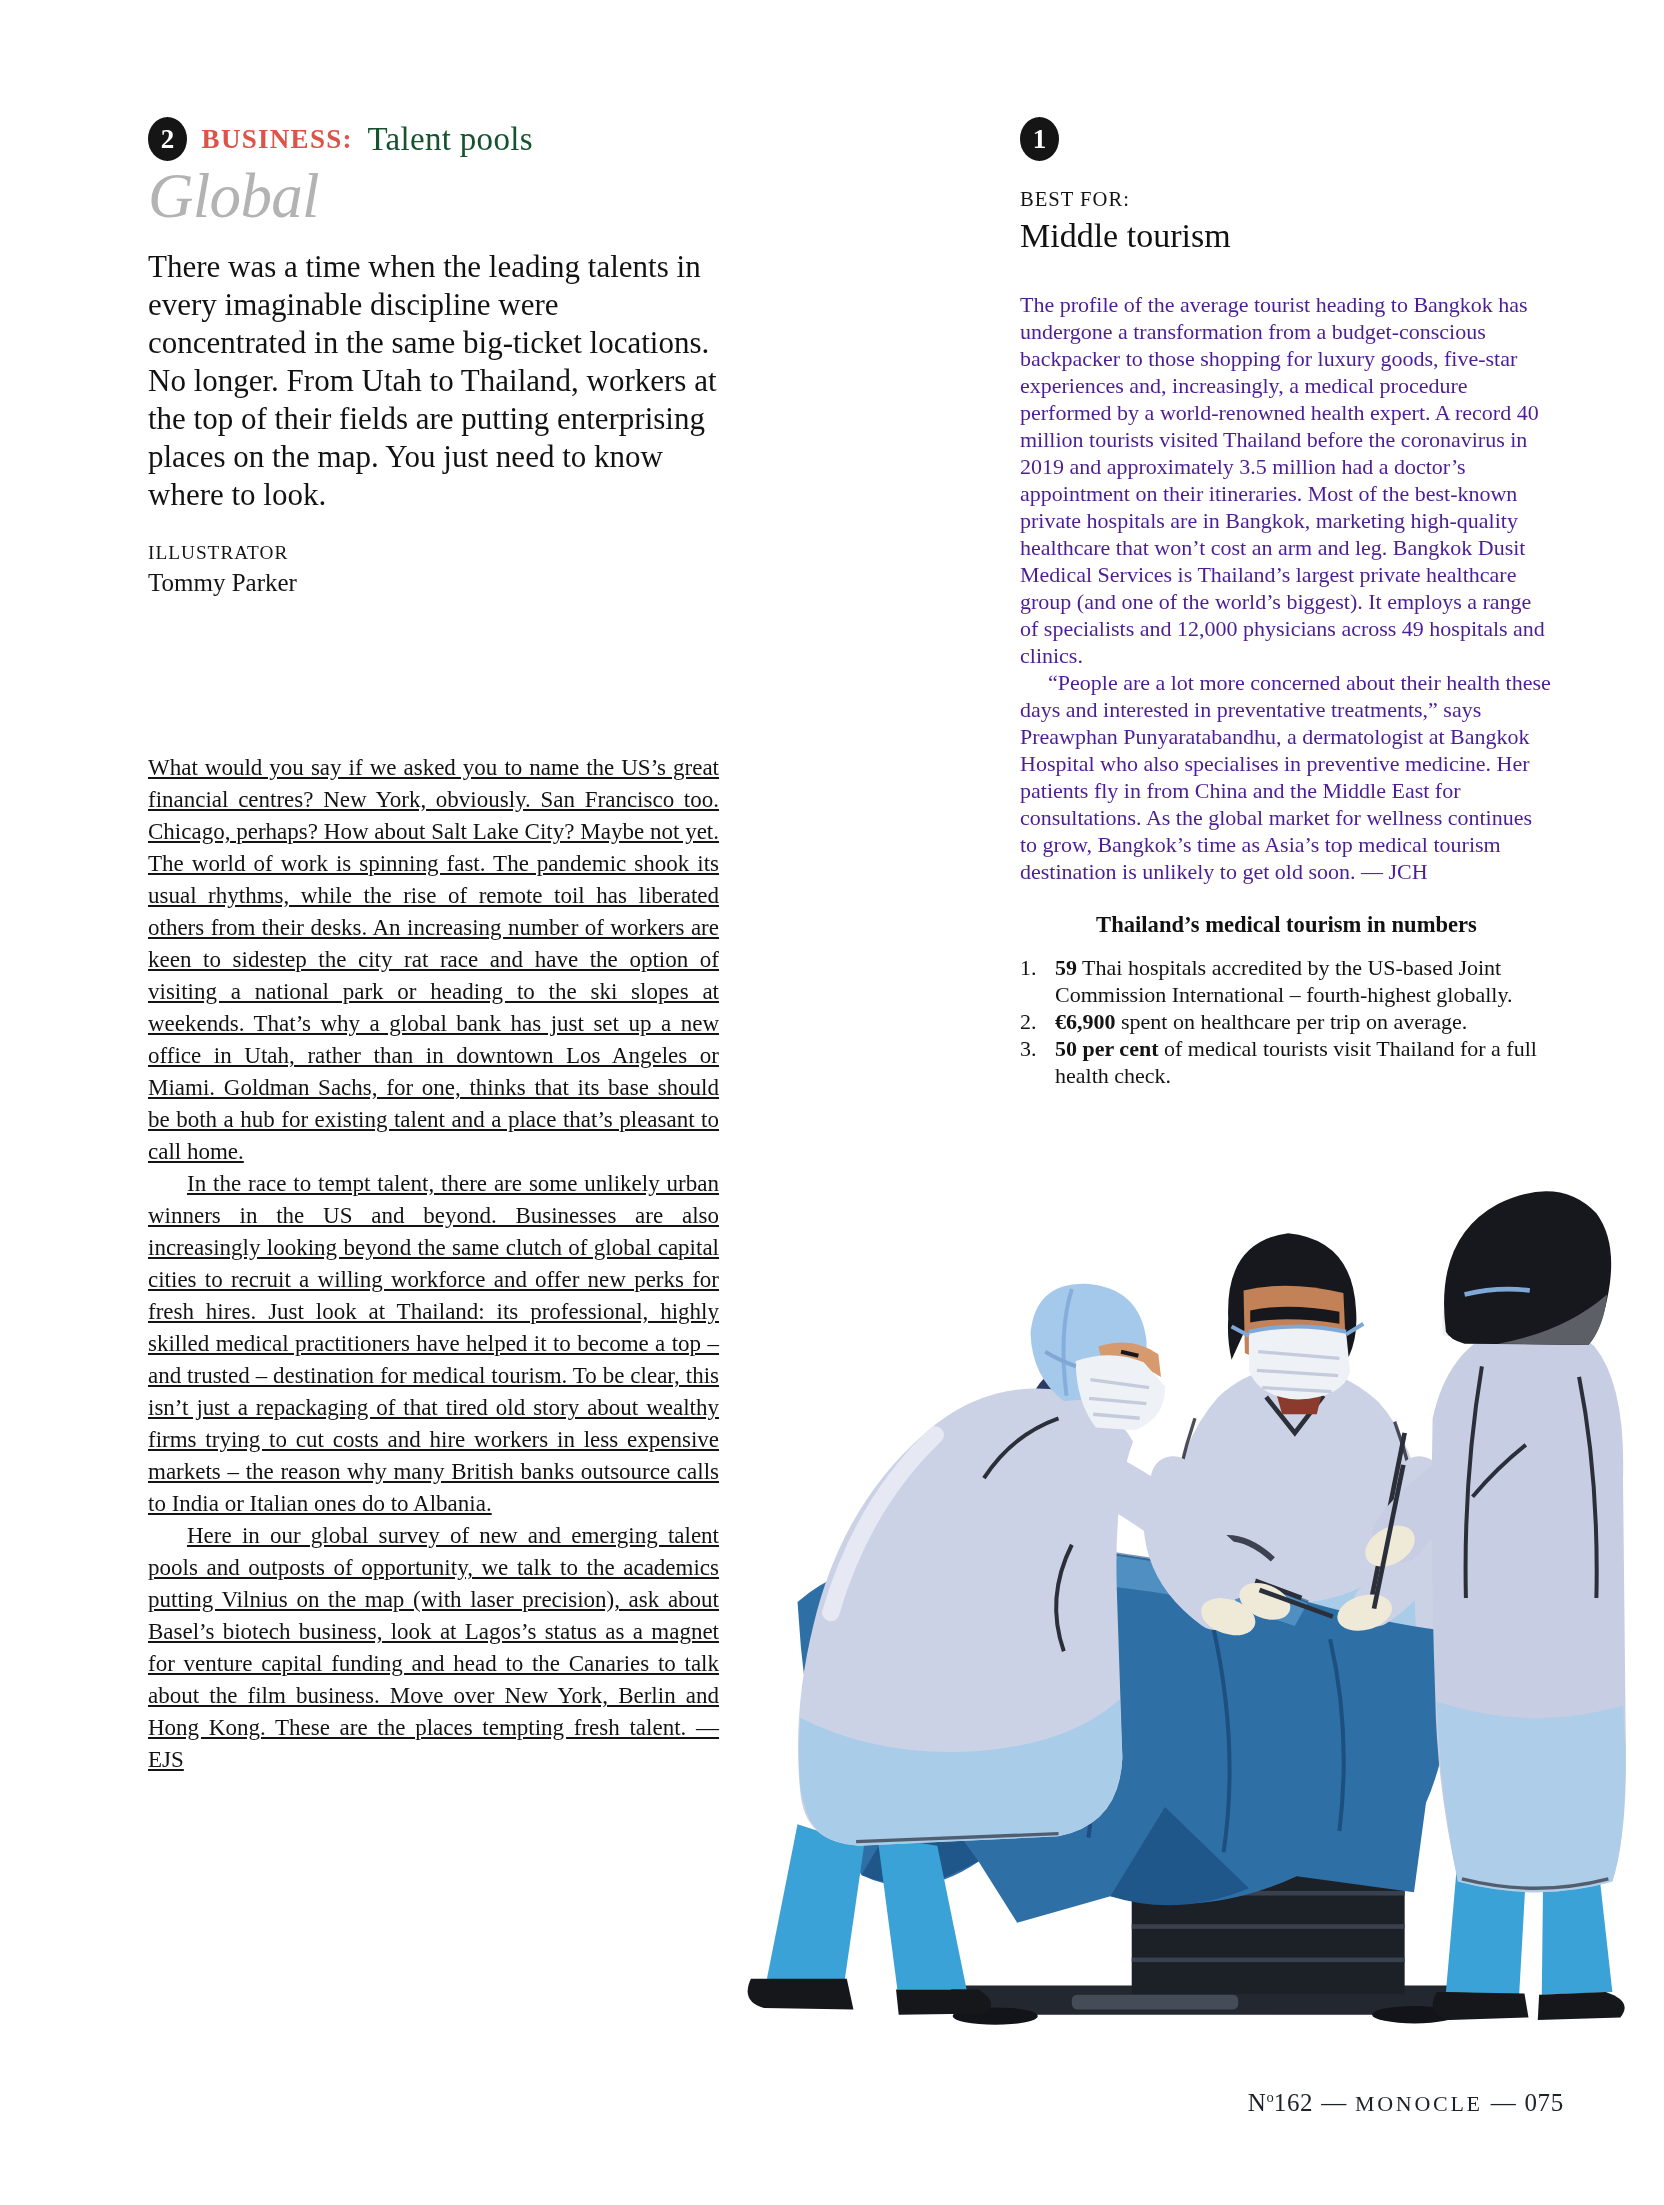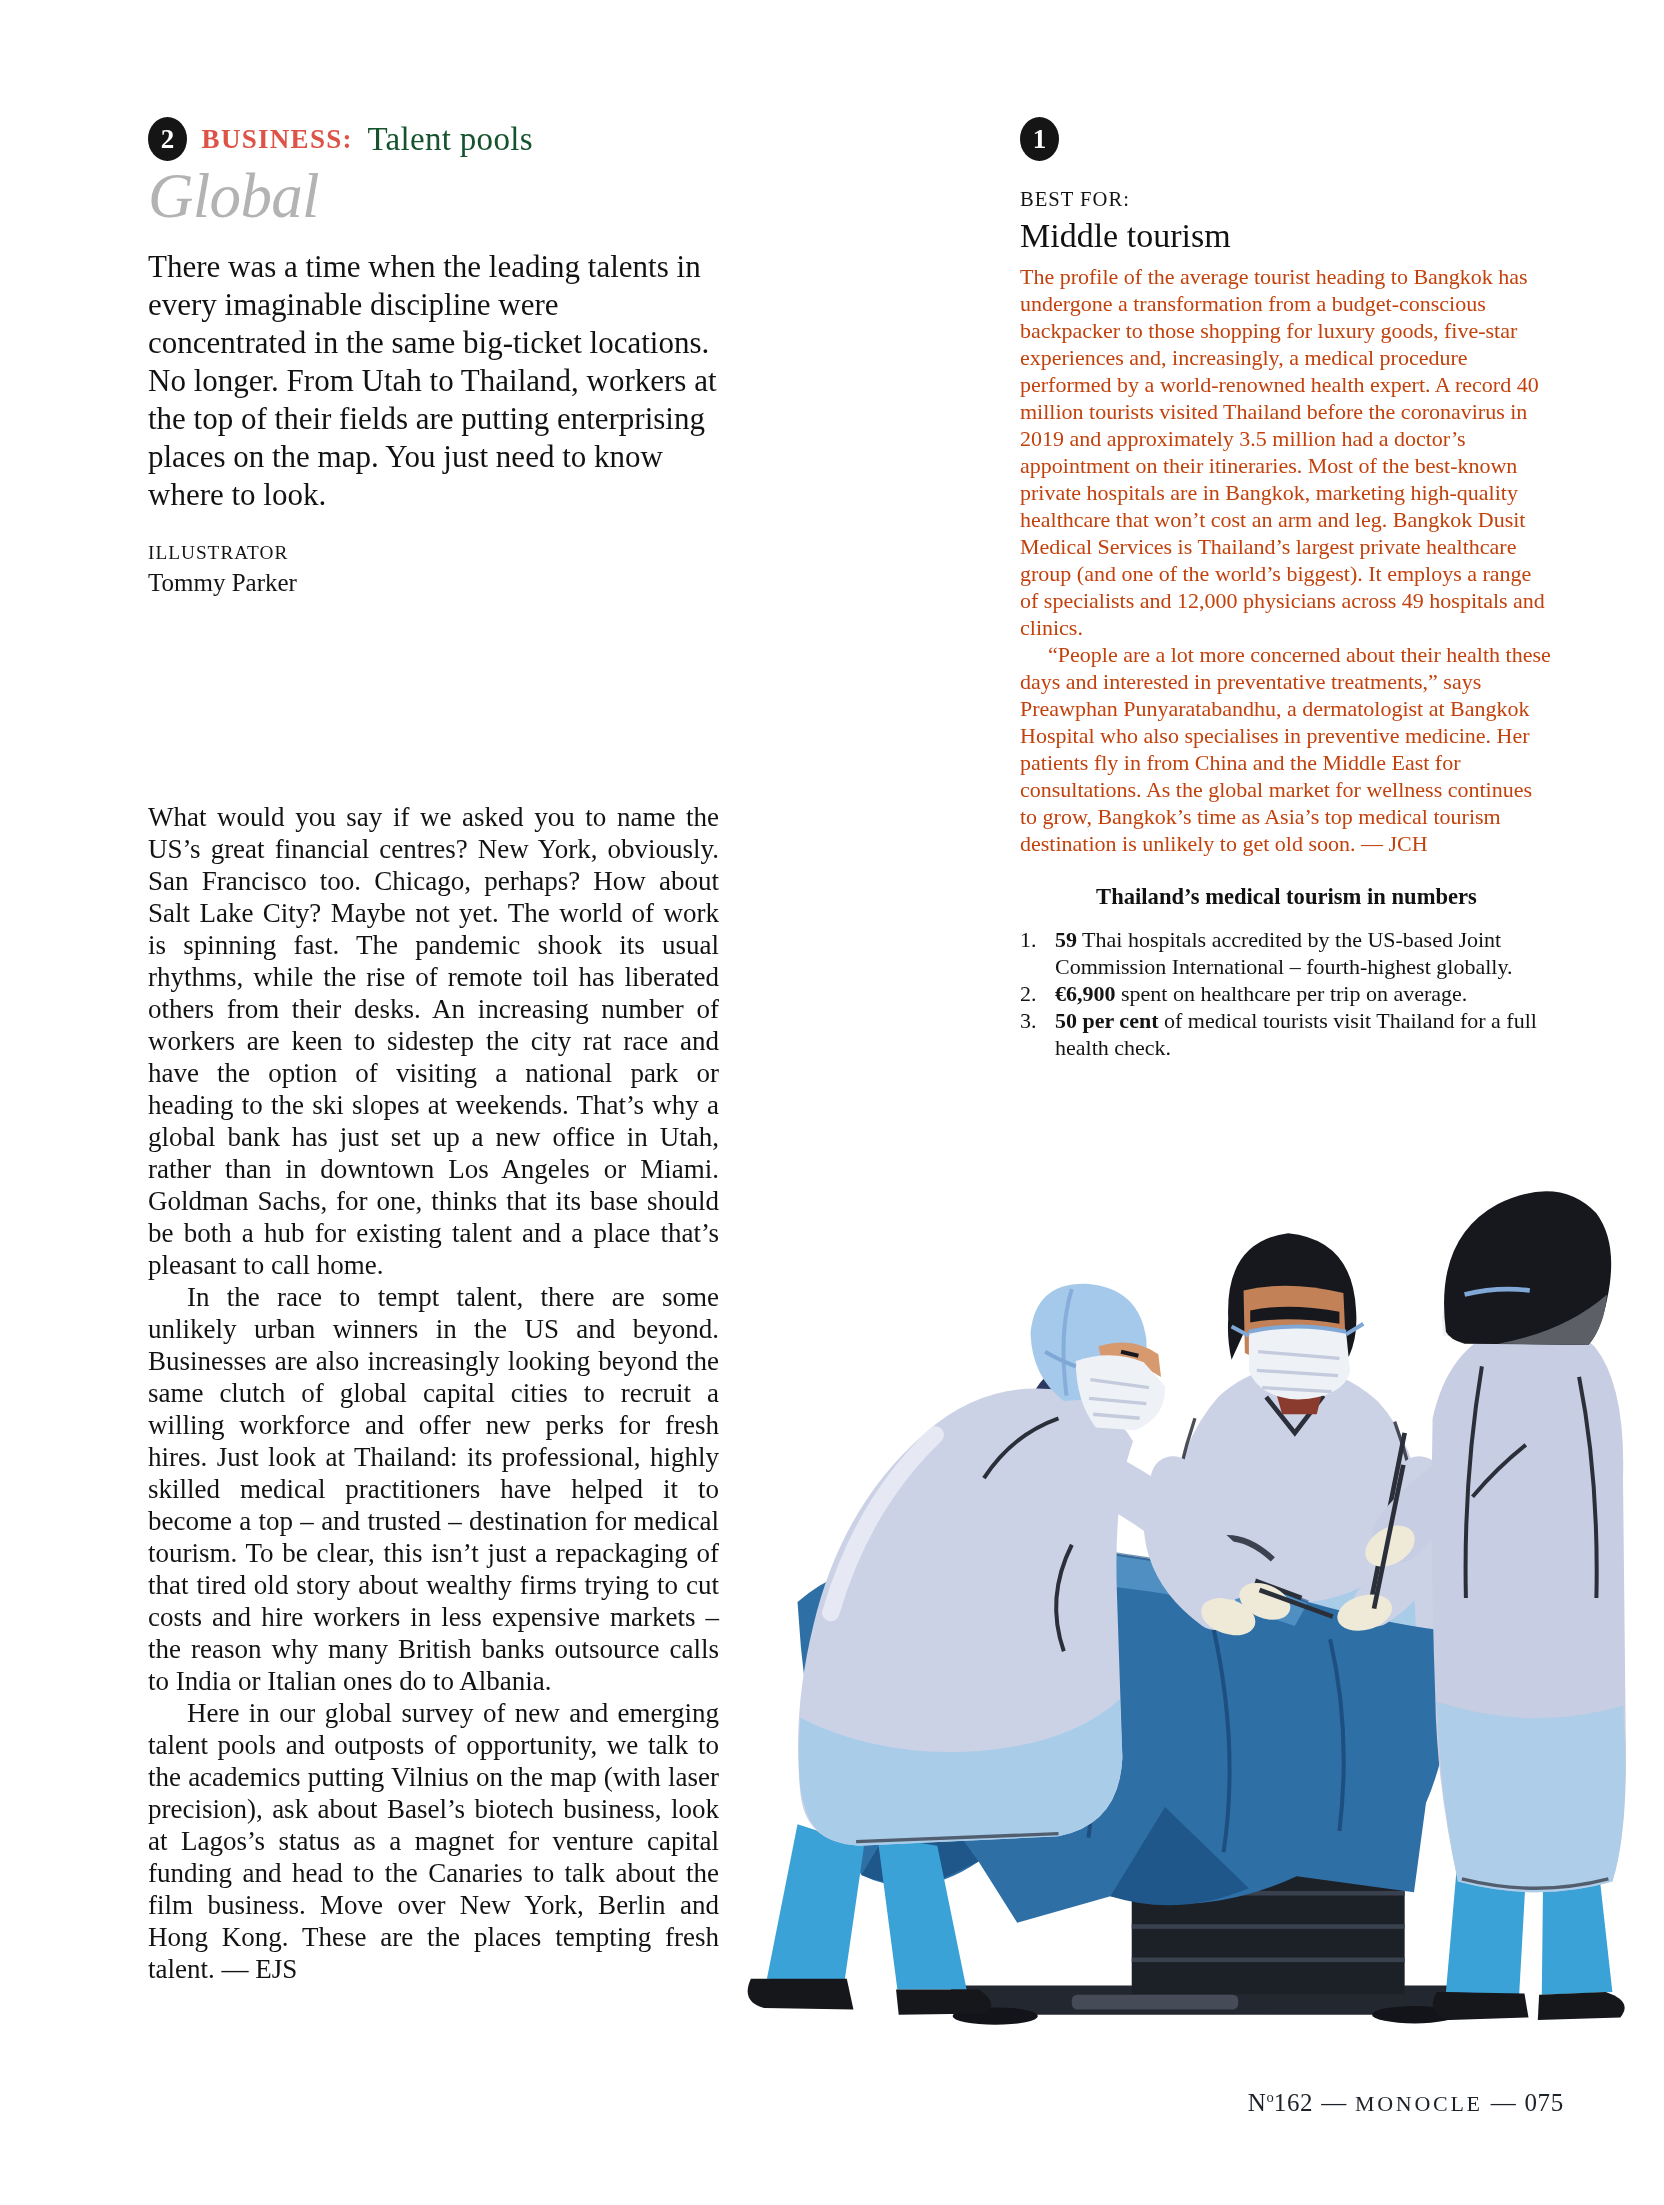--- a/index.html
+++ b/index.html
@@ -19,30 +19,30 @@
   .kicker{display:flex;align-items:center;gap:14.6px;}
   .kicker-label{color:#dd5347;font-weight:700;font-size:27px;letter-spacing:1.3px;}
   .kicker-title{color:#14532d;font-size:33px;letter-spacing:0.3px;}
   .title{margin:16px 0 0 0;font-size:73px;font-weight:400;line-height:0.95;color:#111;letter-spacing:-0.7px;}
   .subtitle{margin-top:4px;font-size:63px;font-style:italic;color:#b3b3b3;line-height:1;letter-spacing:-0.7px;}
   .intro{margin:20px 0 0 0;font-size:31px;line-height:38px;color:#121212;}
   .credit{margin-top:27px;}
   .credit-label{font-size:19.3px;letter-spacing:1px;color:#141414;margin-top:28px;}
   .credit-name{font-size:25px;margin-top:5.3px;color:#141414;}
   
-  .left-body{position:absolute;left:148px;top:801px;width:571px;
-    font-size:27px;line-height:32px;text-align:justify;color:#131313;}
+  .left-body{position:absolute;left:148px;top:752px;width:571px;
+    font-size:23px;line-height:32px;text-align:justify;color:#131313;text-decoration:underline;}
   .left-body p{margin:0;}
   .left-body p.ind{text-indent:39px;}
   
   .right-col{position:absolute;left:1020px;top:117px;width:533px;}
   .bestfor-label{margin-top:27px;font-size:20.6px;letter-spacing:1px;color:#141414;}
   .bestfor-title{margin-top:6.7px;font-size:34px;color:#111;line-height:1.05;}
   .bestfor-loc{margin-top:2.7px;font-size:34px;font-style:italic;color:#111;line-height:1.05;}
-  .right-body{margin-top:10px;font-size:22px;line-height:27px;color:#c2410c;}
+  .right-body{margin-top:38px;font-size:22px;line-height:27px;color:#4c1d95;}
   .right-body p{margin:0;}
   .right-body p.ind{text-indent:28px;}
   .numbers-head{margin:27px 0 0 0;font-size:22.6px;font-weight:700;text-align:center;color:#111;}
   .numbers{margin-top:16px;}
   .num-item{display:grid;grid-template-columns:35px 1fr;font-size:22px;line-height:27px;color:#131313;}
   .num-item .lead{font-weight:700;}
   
   .illustration{position:absolute;left:699px;top:1132px;width:932px;height:932px;}
   
   .folio{position:absolute;top:2089px;right:101px;font-size:25px;color:#1c2228;letter-spacing:0.7px;white-space:nowrap;}

